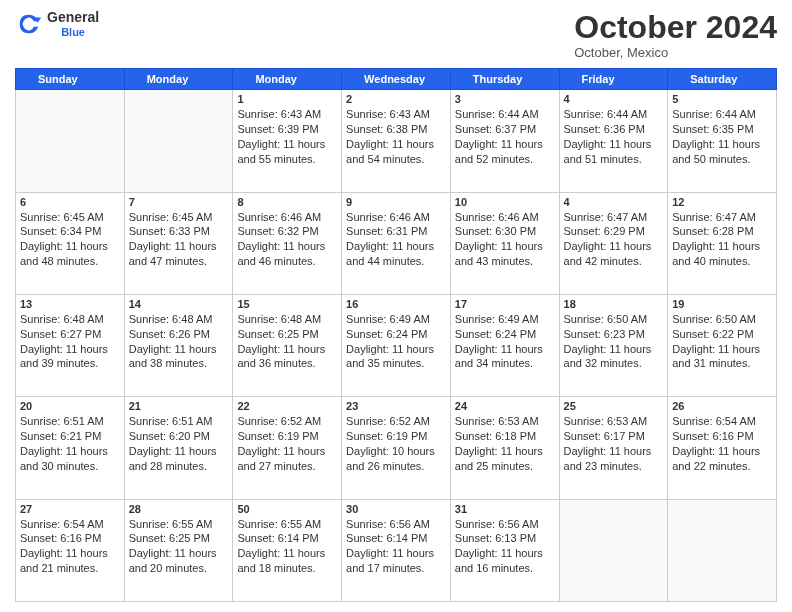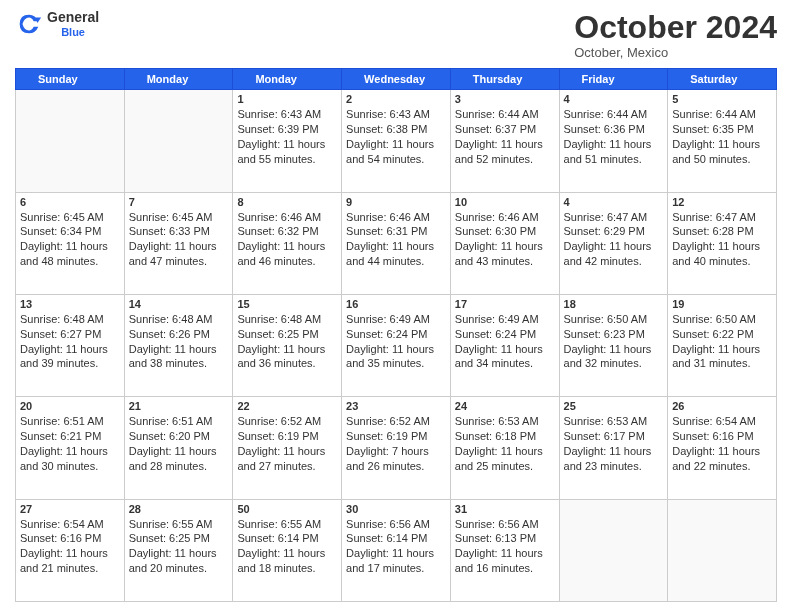--- a/index.html
+++ b/index.html
@@ -320,21 +320,21 @@
               <div>Sunrise: 6:52 AM</div>
               <div>Sunset: 6:19 PM</div>
               <div>Daylight: 11 hours and 27 minutes.</div>
             </div>
           </td>
           <td>
             <span class="day-num">23</span>
             <div class="day-detail">
               <div>Sunrise: 6:52 AM</div>
               <div>Sunset: 6:19 PM</div>
-              <div>Daylight: 7 hours and 26 minutes.</div>
+              <div>Daylight: 10 hours and 26 minutes.</div>
             </div>
           </td>
           <td>
             <span class="day-num">24</span>
             <div class="day-detail">
               <div>Sunrise: 6:53 AM</div>
               <div>Sunset: 6:18 PM</div>
               <div>Daylight: 11 hours and 25 minutes.</div>
             </div>
           </td>

